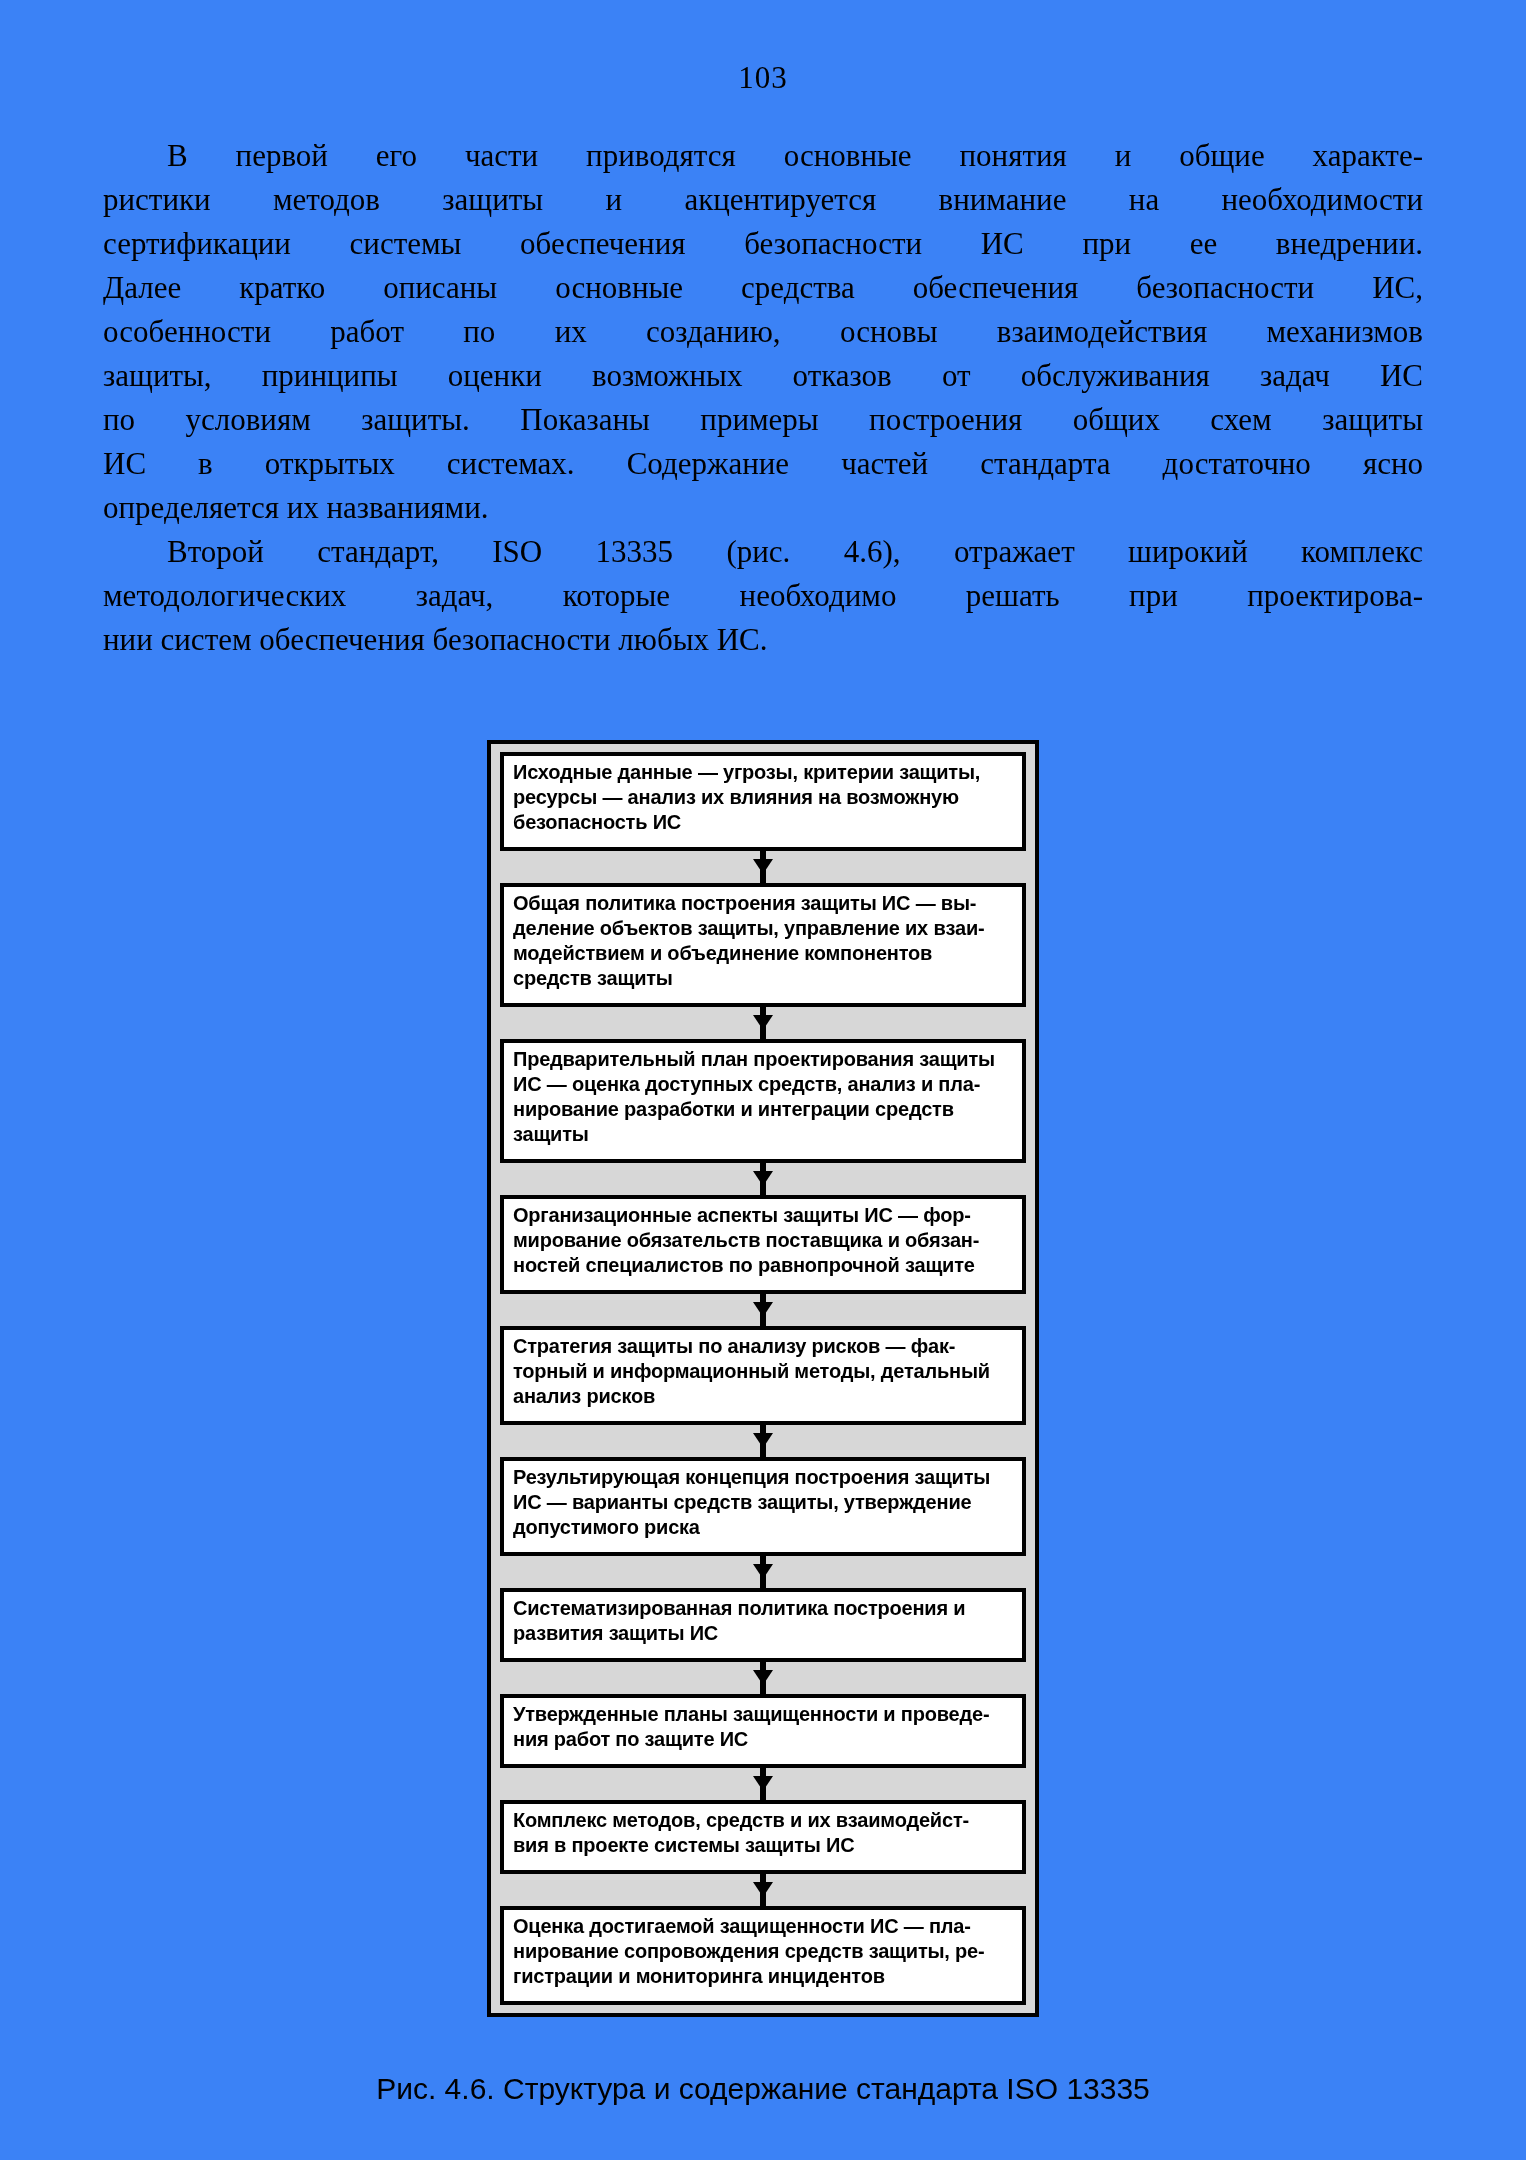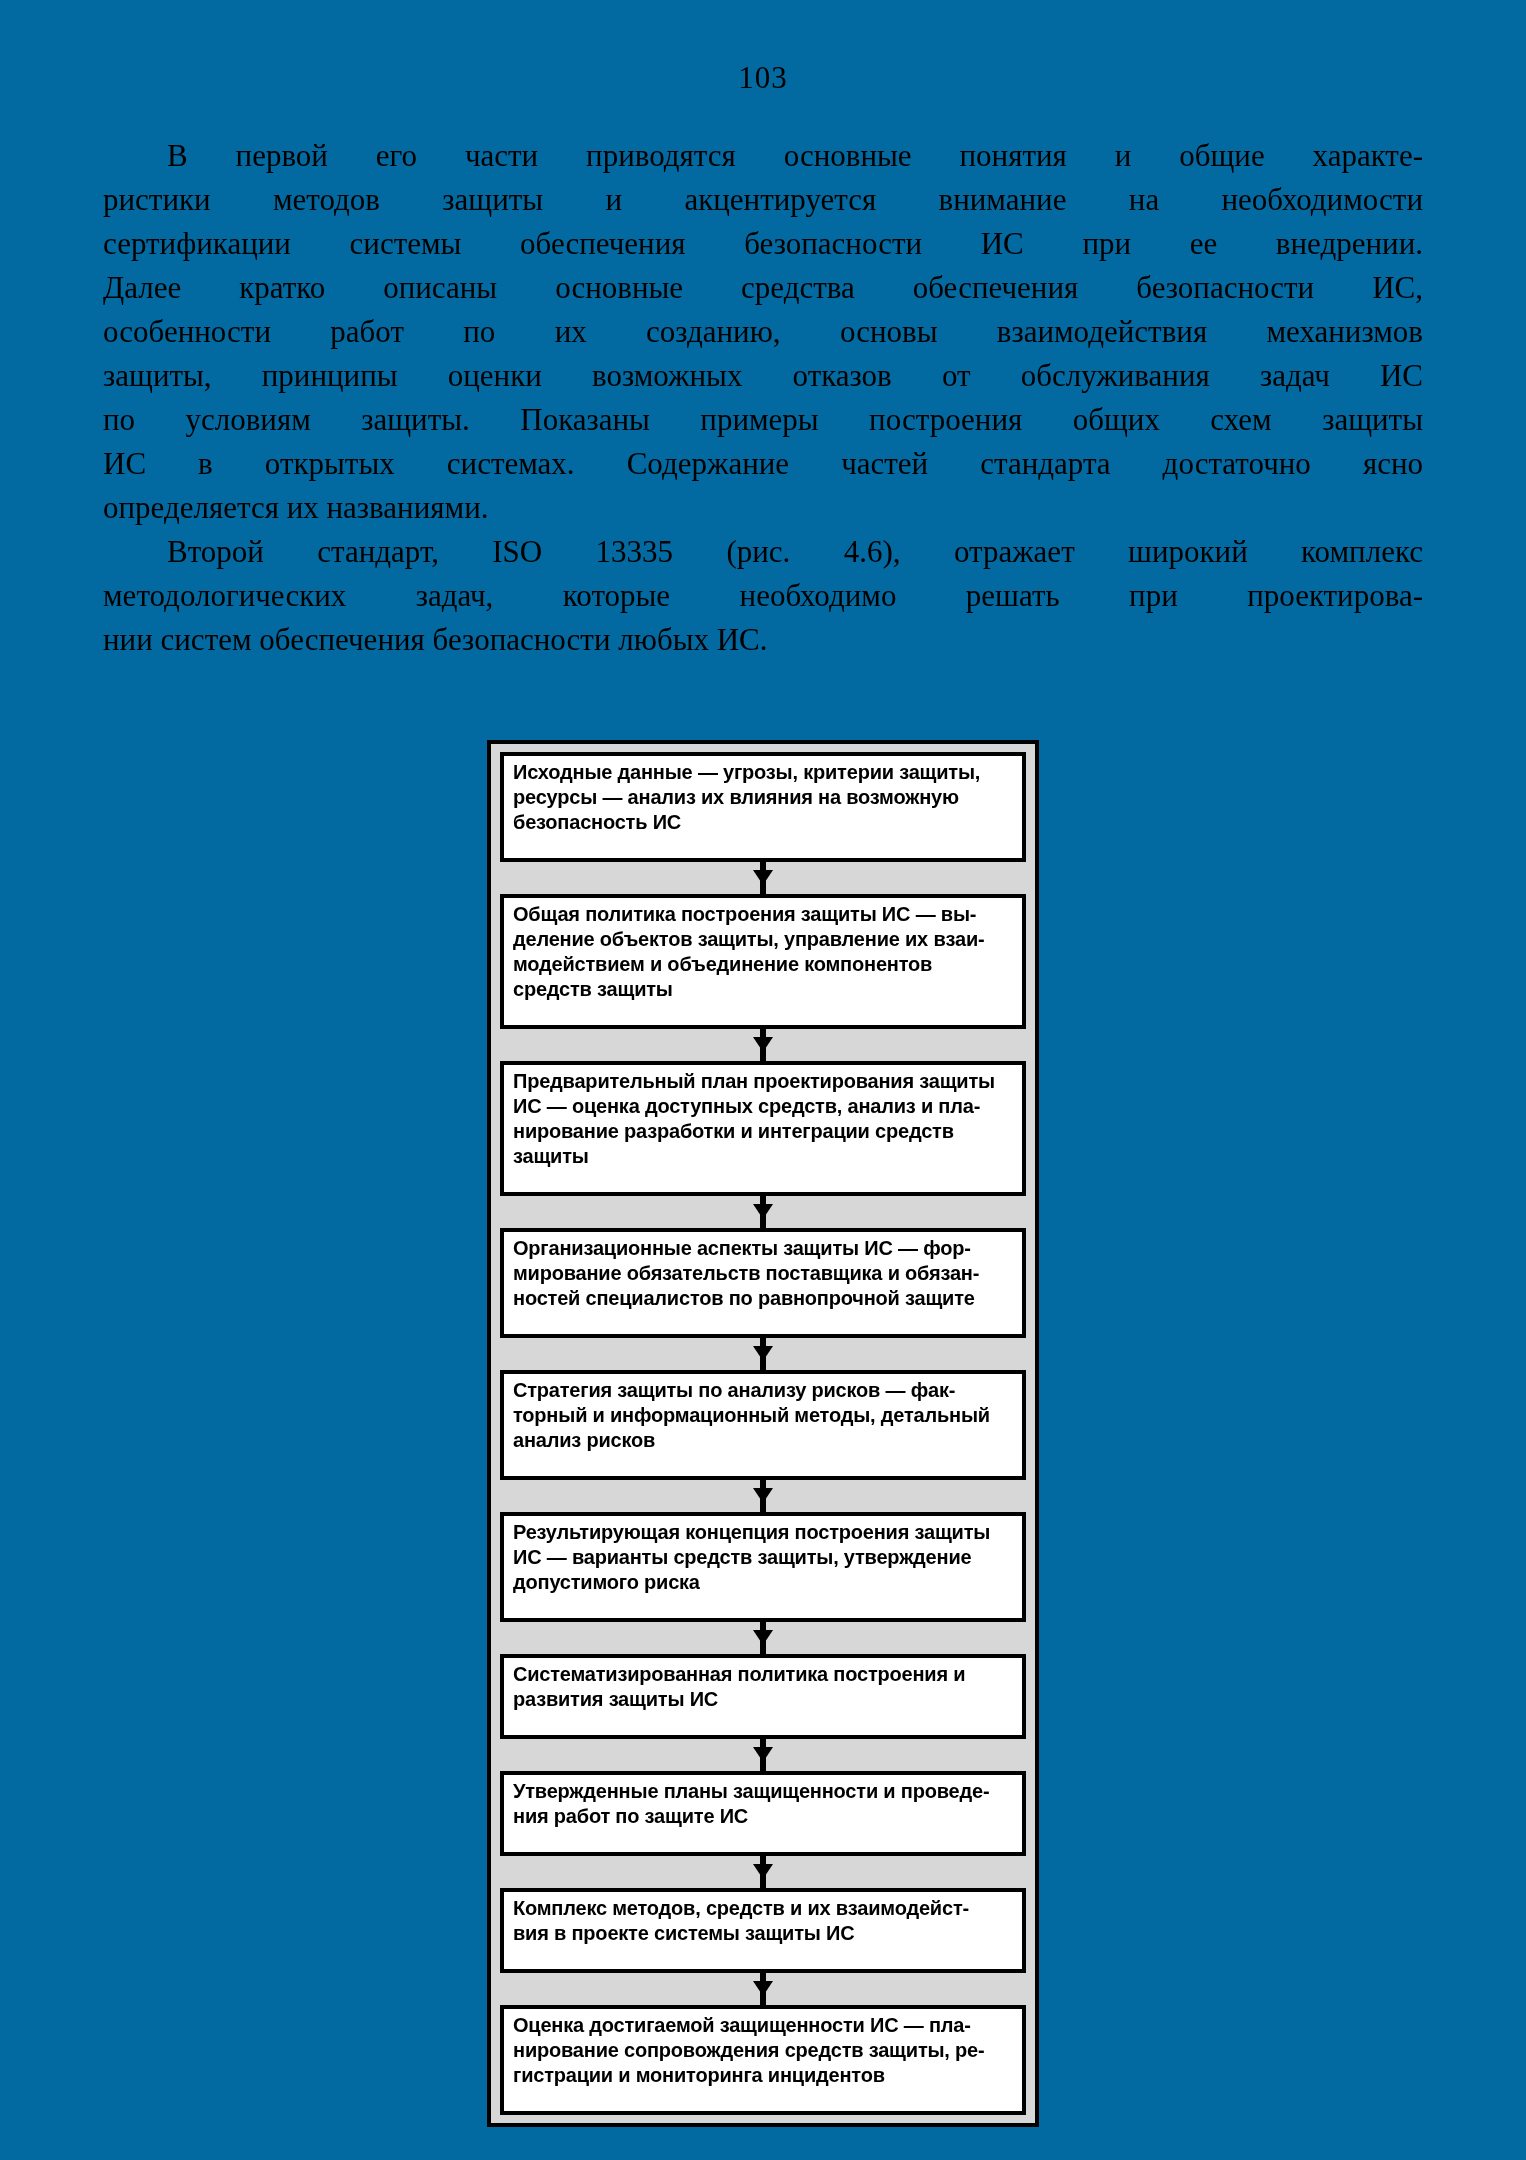--- a/index.html
+++ b/index.html
@@ -4,21 +4,21 @@
 <style>
   html, body {
     margin: 0;
     padding: 0;
     background: #ffffff;
   }
   .page {
     position: relative;
     width: 1526px;
     height: 2160px;
-    background: #0369a1;
+    background: #3b82f6;
     color: #000000;
     font-family: "Liberation Serif", serif;
     box-sizing: border-box;
     padding-top: 60px;
     overflow: hidden;
   }
   .page-number {
     text-align: center;
     font-size: 31px;
     line-height: 36px;
@@ -48,21 +48,21 @@
     margin: 78px auto 0 auto;
     border: 4px solid #000000;
     background: #d7d7d7;
     padding: 8px 9px;
     box-sizing: border-box;
   }
   .fbox {
     background: #ffffff;
     border: 4px solid #000000;
     box-sizing: border-box;
-    padding: 4px 9px 23px 9px;
+    padding: 4px 9px 12px 9px;
     font-family: "Liberation Sans", sans-serif;
     font-weight: bold;
     font-size: 20px;
     line-height: 25px;
     letter-spacing: -0.2px;
     white-space: pre-line;
     color: #000000;
   }
   .fgap {
     position: relative;

